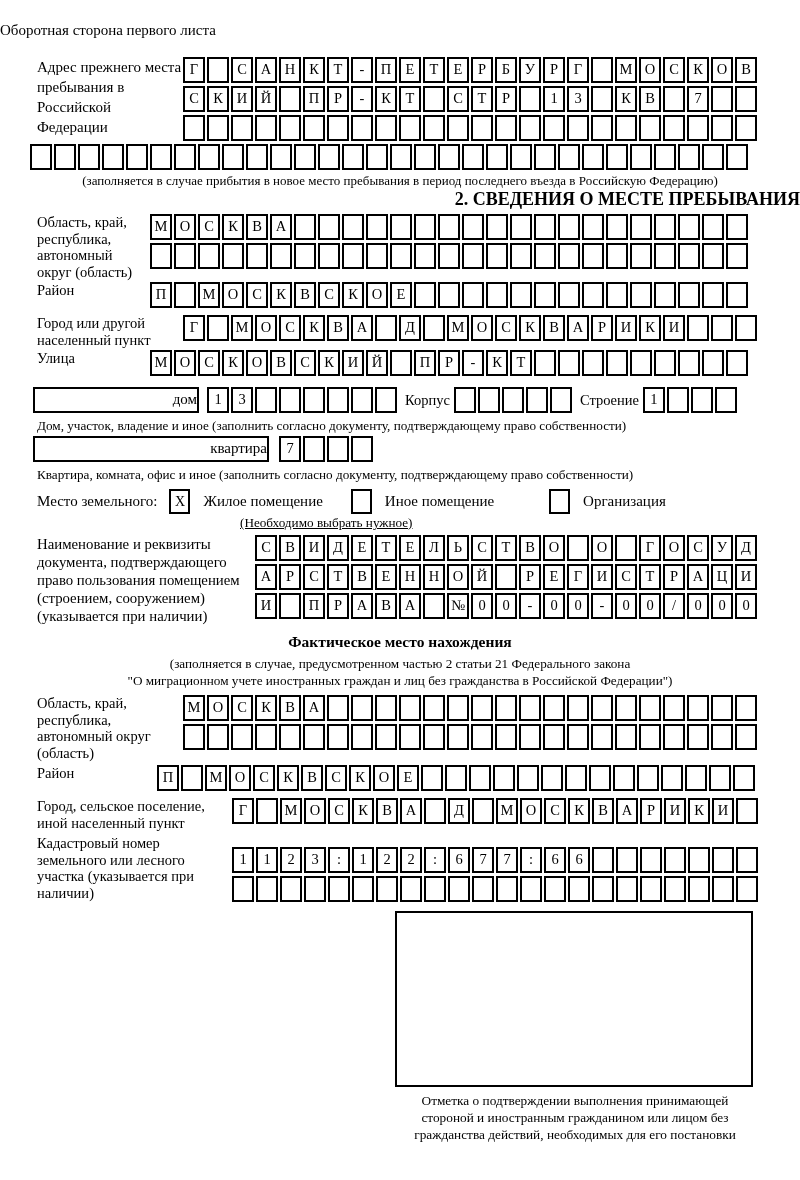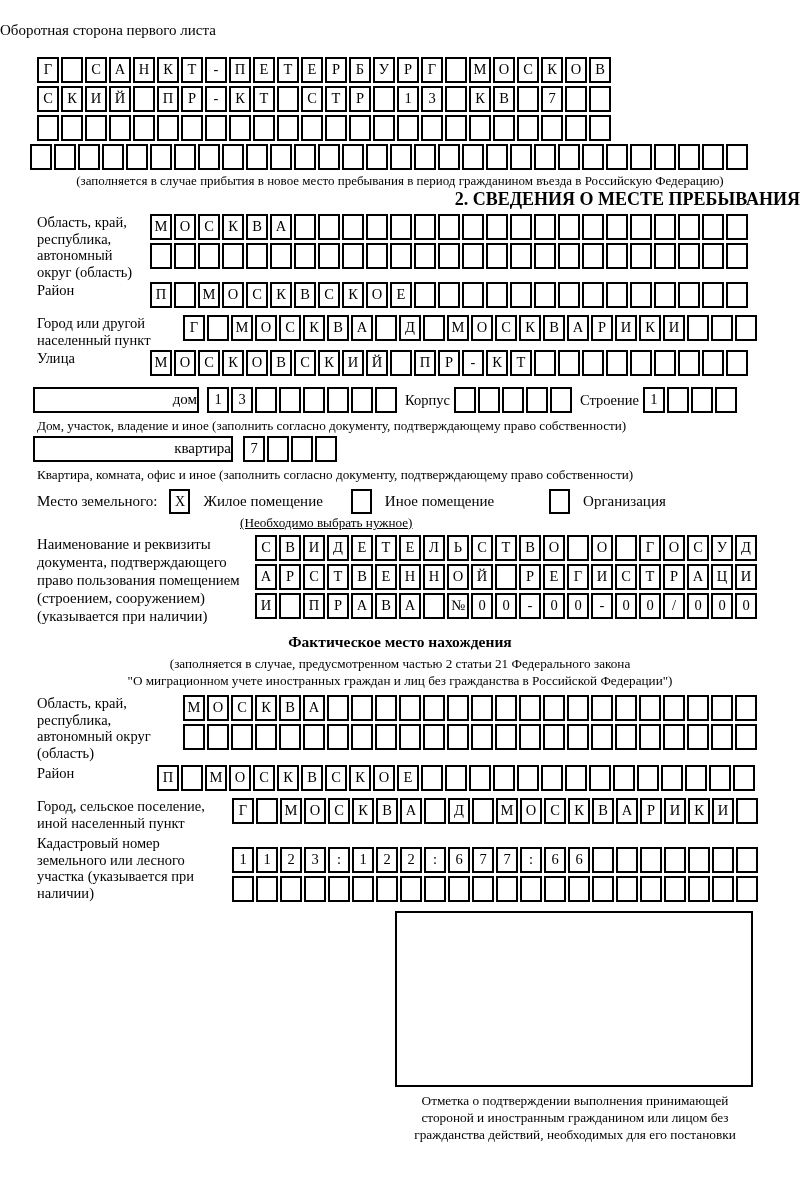--- a/index.html
+++ b/index.html
@@ -39,21 +39,21 @@
   #street2 { margin-top: 2px; }    #street2 .flabel { width: 113px; }
 
   .hrow { display: flex; align-items: flex-start; margin-left: 33px; }
   #house-row { margin-top: 8px; }
   #apt-row { margin-top: 2px; }
   .wbox {
     border: 2px solid #000; height: 26px; text-align: right;
     line-height: 21px; font-size: 15px; flex: 0 0 auto;
   }
   #house-box { width: 166px; margin-right: 8px; }
-  #apt-box { width: 200px; margin-right: 10px; }
+  #apt-box { width: 236px; margin-right: 10px; }
   .inline-label { font-size: 14.5px; line-height: 26px; flex: 0 0 auto; } .ml6 { margin: 0 4px 0 6px; }
 
   #place-row { display: flex; align-items: center; margin-left: 37px; margin-top: 6px; font-size: 15px; }
   .checkbox {
     display: inline-block; width: 21px; height: 25px; border: 2px solid #000;
     text-align: center; line-height: 21px; font-size: 14px; flex: 0 0 auto;
   }
   .cb1 { margin-left: 12px; } .cb2 { margin-left: 28px; } .cb3 { margin-left: 55px; }
   .optlabel { margin-left: 13px; flex: 0 0 auto; }
   #place-note { margin-left: 240px; font-size: 13.2px; margin-top: 1px; text-decoration: underline; }
@@ -78,28 +78,29 @@
     font-size: 13.3px; line-height: 17px; margin-top: 5px; }
 </style>
 </head>
 <body>
 
 <div class="page">
 
   <div class="hdr">Оборотная сторона первого листа</div>
 
   <div class="field" id="prev-address">
+    <div class="flabel">Адрес прежнего места пребывания в Российской Федерации</div>
     <div class="rows">
       <div class="cellrow"><span class="cell">Г</span><span class="cell"></span><span class="cell">С</span><span class="cell">А</span><span class="cell">Н</span><span class="cell">К</span><span class="cell">Т</span><span class="cell">-</span><span class="cell">П</span><span class="cell">Е</span><span class="cell">Т</span><span class="cell">Е</span><span class="cell">Р</span><span class="cell">Б</span><span class="cell">У</span><span class="cell">Р</span><span class="cell">Г</span><span class="cell"></span><span class="cell">М</span><span class="cell">О</span><span class="cell">С</span><span class="cell">К</span><span class="cell">О</span><span class="cell">В</span></div>
       <div class="cellrow"><span class="cell">С</span><span class="cell">К</span><span class="cell">И</span><span class="cell">Й</span><span class="cell"></span><span class="cell">П</span><span class="cell">Р</span><span class="cell">-</span><span class="cell">К</span><span class="cell">Т</span><span class="cell"></span><span class="cell">С</span><span class="cell">Т</span><span class="cell">Р</span><span class="cell"></span><span class="cell">1</span><span class="cell">3</span><span class="cell"></span><span class="cell">К</span><span class="cell">В</span><span class="cell"></span><span class="cell">7</span><span class="cell"></span><span class="cell"></span></div>
       <div class="cellrow"><span class="cell"></span><span class="cell"></span><span class="cell"></span><span class="cell"></span><span class="cell"></span><span class="cell"></span><span class="cell"></span><span class="cell"></span><span class="cell"></span><span class="cell"></span><span class="cell"></span><span class="cell"></span><span class="cell"></span><span class="cell"></span><span class="cell"></span><span class="cell"></span><span class="cell"></span><span class="cell"></span><span class="cell"></span><span class="cell"></span><span class="cell"></span><span class="cell"></span><span class="cell"></span><span class="cell"></span></div>
     </div>
   </div>
   <div class="cellrow" id="prev-address-row4"><span class="cell"></span><span class="cell"></span><span class="cell"></span><span class="cell"></span><span class="cell"></span><span class="cell"></span><span class="cell"></span><span class="cell"></span><span class="cell"></span><span class="cell"></span><span class="cell"></span><span class="cell"></span><span class="cell"></span><span class="cell"></span><span class="cell"></span><span class="cell"></span><span class="cell"></span><span class="cell"></span><span class="cell"></span><span class="cell"></span><span class="cell"></span><span class="cell"></span><span class="cell"></span><span class="cell"></span><span class="cell"></span><span class="cell"></span><span class="cell"></span><span class="cell"></span><span class="cell"></span><span class="cell"></span></div>
-  <div class="note-center">(заполняется в случае прибытия в новое место пребывания в период гражданином въезда в Российскую Федерацию)</div>
+  <div class="note-center">(заполняется в случае прибытия в новое место пребывания в период последнего въезда в Российскую Федерацию)</div>
 
   <div class="h2title">2. СВЕДЕНИЯ О МЕСТЕ ПРЕБЫВАНИЯ</div>
 
   <div class="field" id="region2">
     <div class="flabel">Область, край, республика, автономный округ (область)</div>
     <div class="rows">
       <div class="cellrow"><span class="cell">М</span><span class="cell">О</span><span class="cell">С</span><span class="cell">К</span><span class="cell">В</span><span class="cell">А</span><span class="cell"></span><span class="cell"></span><span class="cell"></span><span class="cell"></span><span class="cell"></span><span class="cell"></span><span class="cell"></span><span class="cell"></span><span class="cell"></span><span class="cell"></span><span class="cell"></span><span class="cell"></span><span class="cell"></span><span class="cell"></span><span class="cell"></span><span class="cell"></span><span class="cell"></span><span class="cell"></span><span class="cell"></span></div>
       <div class="cellrow"><span class="cell"></span><span class="cell"></span><span class="cell"></span><span class="cell"></span><span class="cell"></span><span class="cell"></span><span class="cell"></span><span class="cell"></span><span class="cell"></span><span class="cell"></span><span class="cell"></span><span class="cell"></span><span class="cell"></span><span class="cell"></span><span class="cell"></span><span class="cell"></span><span class="cell"></span><span class="cell"></span><span class="cell"></span><span class="cell"></span><span class="cell"></span><span class="cell"></span><span class="cell"></span><span class="cell"></span><span class="cell"></span></div>
     </div>
   </div>

